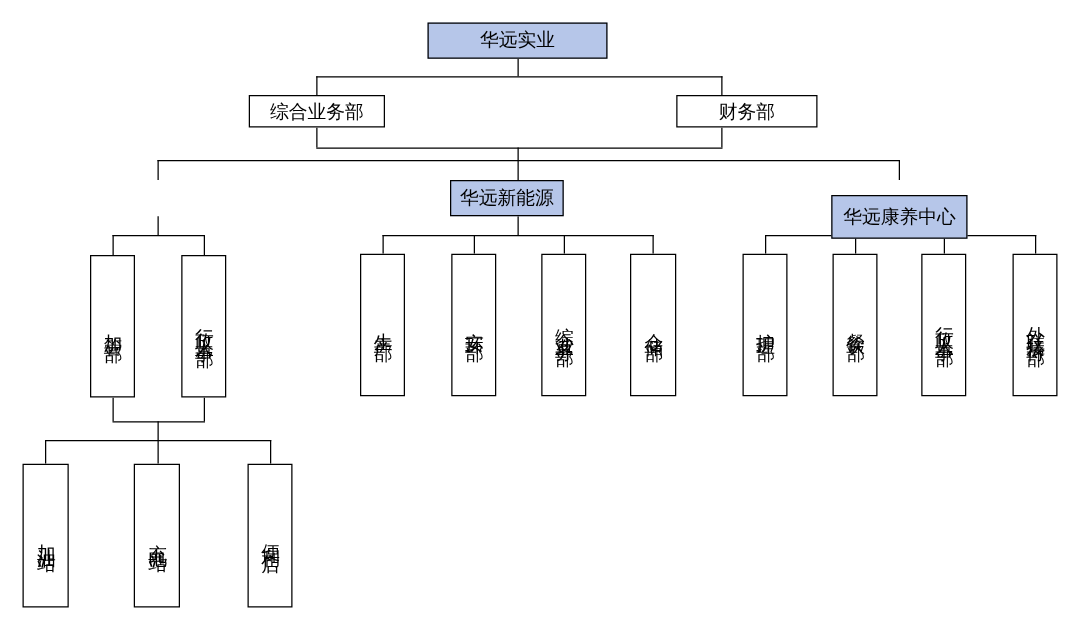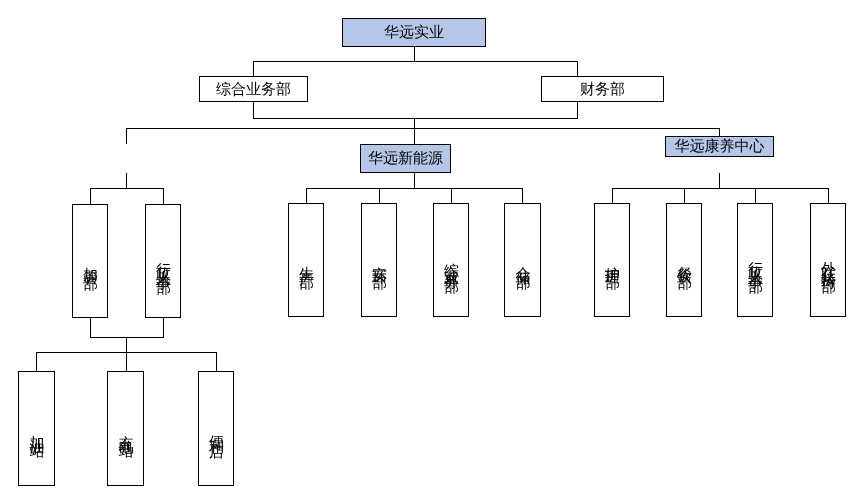--- a/index.html
+++ b/index.html
@@ -80,28 +80,28 @@
   <div class="line" style="left:755px;top:188px;width:1px;height:15px"></div>
   <div class="line" style="left:828px;top:188px;width:1px;height:15px"></div>
 
   <div class="box fill" style="left:342px;top:18px;width:144px;height:29px">
     <span>华远实业</span>
   </div>
 
   <div class="box" style="left:199px;top:76px;width:109px;height:26px">
     <span>综合业务部</span>
   </div>
-  <div class="box" style="left:541px;top:76px;width:123px;height:26px">
+  <div class="box" style="left:541px;top:76px;width:113px;height:26px">
     <span>财务部</span>
   </div>
 
   <div class="box fill" style="left:360px;top:144px;width:91px;height:29px">
     <span>华远新能源</span>
   </div>
-  <div class="box fill" style="left:665px;top:136px;width:109px;height:21px">
+  <div class="box fill" style="left:665px;top:156px;width:109px;height:35px">
     <span>华远康养中心</span>
   </div>
 
   <div class="box" style="left:72px;top:204px;width:36px;height:114px">
     <span class="vtext">加管部</span>
   </div>
   <div class="box" style="left:145px;top:204px;width:36px;height:114px">
     <span class="vtext">行政人事部</span>
   </div>
 

